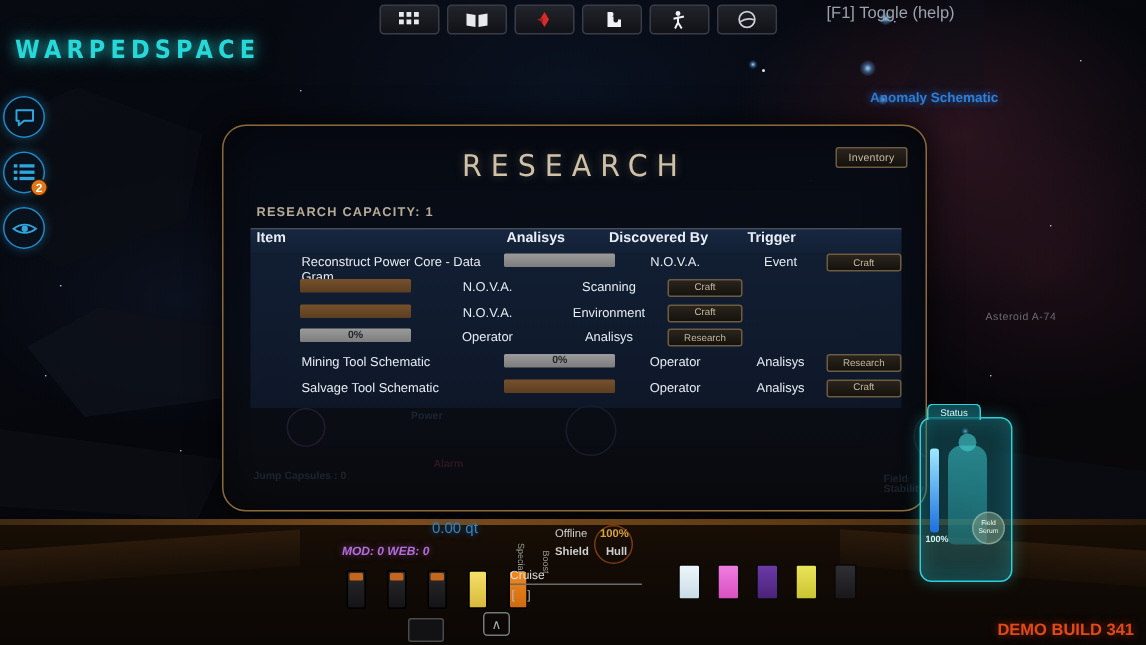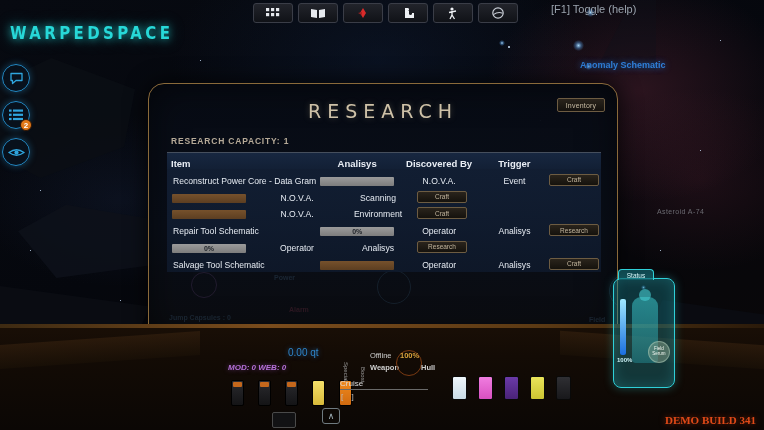--- a/index.html
+++ b/index.html
@@ -96,82 +96,82 @@
     background:linear-gradient(180deg,#2a241c 0%,#14110d 100%);
     color:#c9bca4; font-size:7px; display:flex; align-items:center; justify-content:center;
     letter-spacing:.2px;
   }
   #capacity {
     position:absolute; left:22px; top:52px; font-size:8.5px; letter-spacing:.8px;
     color:#b6aa98; font-weight:600;
   }
   #table { position:absolute; left:18px; top:68px; width:434px; }
   #thead-rule { height:1px; background:#5b6675; opacity:.75; }
-  .row { display:flex; align-items:flex-end; height:16.8px; }
+  .row { display:flex; align-items:flex-start; height:16.8px; }
   #thead {
     background:linear-gradient(180deg, rgba(26,44,72,.85), rgba(20,35,58,.85));
     height:16px; font-weight:700; font-size:9.5px; color:#e9eef5;
   }
   .c-item { width:162px; padding-left:4px; }
   .c-prog { width:84px; display:flex; align-items:center; justify-content:center; }
   .c-disc { width:92px; text-align:center; }
   .c-trig { width:70px; text-align:center; }
   .c-act  { width:58px; display:flex; align-items:center; justify-content:center; }
   .tbody { background:linear-gradient(180deg, rgba(20,34,57,.80), rgba(15,26,45,.80)); padding-bottom:2px; }
-  .tbody .row { font-size:8.6px; color:#e6ebf2; }
+  .tbody .row { font-size:8.6px; color:#e6ebf2;padding-left:28px; }
   .tbody .c-item { padding-left:6px; }
   .bar {
     width:74px; height:9px; border-radius:1px;
     display:flex; align-items:center; justify-content:center;
     font-size:7px; font-weight:700; color:#21252b;
   }
   .bar.gray  { background:linear-gradient(180deg,#9b9b9b,#7d7d7d); }
   .bar.brown { background:linear-gradient(180deg,#76512c,#5c3e21); }
   .actbtn {
     width:50px; height:12px; border:1px solid #6d5c42; border-radius:2px;
     background:linear-gradient(180deg,#2a241c 0%,#15120d 100%);
     color:#c3b69e; font-size:6.5px; display:flex; align-items:center; justify-content:center;
   }
   
   #panel-bleed { position:absolute; left:0; right:0; bottom:0; height:70px; opacity:.30; }
   .bleed-t { position:absolute; color:#3f5f7a; font-size:7px; font-weight:700; }
   .bleed-c { position:absolute; border-radius:50%; border:1px solid #2d4a61; }
   
-  #cockpit { position:absolute; left:0; right:0; bottom:0; height:106px; }
+  #cockpit { position:absolute; left:0; right:0; bottom:0; height:84px; }
   #dash-bg {
     position:absolute; inset:0;
     background:linear-gradient(180deg,#1a0f06 0%,#130b05 30%,#0b0705 100%);
   }
   .dash-strip { position:absolute; background:linear-gradient(180deg,#3a2410,#1c1207); }
   #modweb { position:absolute; left:228px; bottom:58px; font-size:8px; font-weight:700;
             color:#b36fd6; font-style:italic; text-shadow:0 0 5px rgba(150,80,190,.6); }
   #qt { position:absolute; left:288px; bottom:72px; font-size:10px; color:#2e84c8;
         text-shadow:0 0 5px rgba(40,120,200,.7); }
   .wslot { position:absolute; bottom:24px; width:13px; height:26px; border-radius:2px;
            background:linear-gradient(180deg,#2a2a2e,#141416); border:1px solid #000; }
   .wslot i { display:block; height:5px; margin:1px; border-radius:1px; background:#c4671c; }
   .islot { position:absolute; bottom:30px; width:15px; height:24px; border-radius:2px; border:1px solid #090909; }
   #offline { position:absolute; left:370px; bottom:70px; font-size:7.5px; color:#cfcfcf; font-weight:400;}
   #shield  { position:absolute; left:370px; bottom:58px; font-size:7.5px; color:#cfcfcf; font-weight:700;}
   #hullpct { position:absolute; left:400px; bottom:70px; font-size:7.5px; color:#d8a23c; font-weight:700;}
-  #hulllbl { position:absolute; left:421px; bottom:58px; font-size:7.5px; color:#cfcfcf; font-weight:700;text-align:center;}
+  #hulllbl { position:absolute; left:404px; bottom:58px; font-size:7.5px; color:#cfcfcf; font-weight:700;text-align:center;}
   #hullring { position:absolute; left:396px; bottom:54px; width:26px; height:26px; border-radius:50%;
               border:1.5px solid #7a3a12; }
   #cruise { position:absolute; left:340px; bottom:42px; font-size:8px; color:#dcdcdc; }
   #cruise-rule { position:absolute; left:340px; bottom:40px; width:88px; height:1px; background:#6a6a6a; }
   #cruise-brk { position:absolute; left:341px; bottom:29px; font-size:8px; color:#bbb; letter-spacing:3px; }
   .vlabel { position:absolute; font-size:6px; color:#9b9b9b; writing-mode:vertical-rl; }
   
   #keyhint { position:absolute; left:343px; bottom:6px; font-size:12px; color:#7ec8d8;
              text-shadow:0 0 6px rgba(100,190,215,.5); }
   #keybox { position:absolute; left:322px; bottom:6px; width:18px; height:16px;
             border:1px solid #6f7a80; border-radius:3px; color:#9fb0b8; font-size:9px;
             display:flex; align-items:center; justify-content:center; }
   #demobuild { position:absolute; right:8px; bottom:4px; font-size:11px; font-weight:700;
-               color:#e04a18; text-shadow:0 0 6px rgba(210,60,20,.6);font-family:Liberation Serif, serif; }
+               color:#e04a18; text-shadow:0 0 6px rgba(210,60,20,.6); }
   .lowbox { position:absolute; bottom:2px; width:24px; height:16px; border:1px solid #4a4a4a;
             background:#121214; border-radius:2px; }
   
   #statuspanel { position:absolute; left:613px; top:278px; width:62px; height:110px; }
   #sp-frame {
     position:absolute; inset:0; border-radius:8px;
     border:1.6px solid #2fd0d8; background:rgba(25,120,130,.42);
     box-shadow:0 0 10px rgba(45,200,210,.35), inset 0 0 14px rgba(60,220,230,.2);
   }
   #sp-tab {
@@ -368,32 +368,32 @@
               <div class="bar brown"></div>
             </div>
             <div class="c-disc">N.O.V.A.</div>
             <div class="c-trig">Environment</div>
             <div class="c-act">
                 <div class="actbtn">Craft</div>
               </div>
           </div>
 
           <div class="row">
-            <div class="c-item">Repair Tool Schematic</div>
             <div class="c-prog">
               <div class="bar gray">0%</div>
             </div>
             <div class="c-disc">Operator</div>
             <div class="c-trig">Analisys</div>
             <div class="c-act">
                 <div class="actbtn">Research</div>
               </div>
           </div>
 
           <div class="row">
+            <div class="c-item">Mining Tool Schematic</div>
             <div class="c-prog">
               <div class="bar gray">0%</div>
             </div>
             <div class="c-disc">Operator</div>
             <div class="c-trig">Analisys</div>
             <div class="c-act">
                 <div class="actbtn">Research</div>
               </div>
           </div>
 
@@ -431,21 +431,21 @@
       </div>
     <div class="wslot" style="left:285px;">
         <i></i>
       </div>
     <div class="wslot" style="left:312px;background:linear-gradient(180deg,#f4e06a,#d8b93a);"></div>
     <div class="wslot" style="left:339px;background:linear-gradient(180deg,#f08a1e,#d06a10);"></div>
 
     <div class="vlabel" style="left:343px;bottom:48px;">Special</div>
     <div class="vlabel" style="left:360px;bottom:48px;">Boost</div>
     <div id="offline">Offline</div>
-    <div id="shield">Weapon</div>
+    <div id="shield">Shield</div>
     <div id="hullring"></div>
     <div id="hullpct">100%</div>
     <div id="hulllbl">Hull</div>
 
     <div id="cruise">Cruise</div>
     <div id="cruise-rule"></div>
     <div id="cruise-brk">[    ]</div>
 
     <div class="islot" style="left:452px;background:linear-gradient(180deg,#eef6fb,#c9dbe6);"></div>
     <div class="islot" style="left:478px;background:linear-gradient(180deg,#f07de0,#d850c0);"></div>

